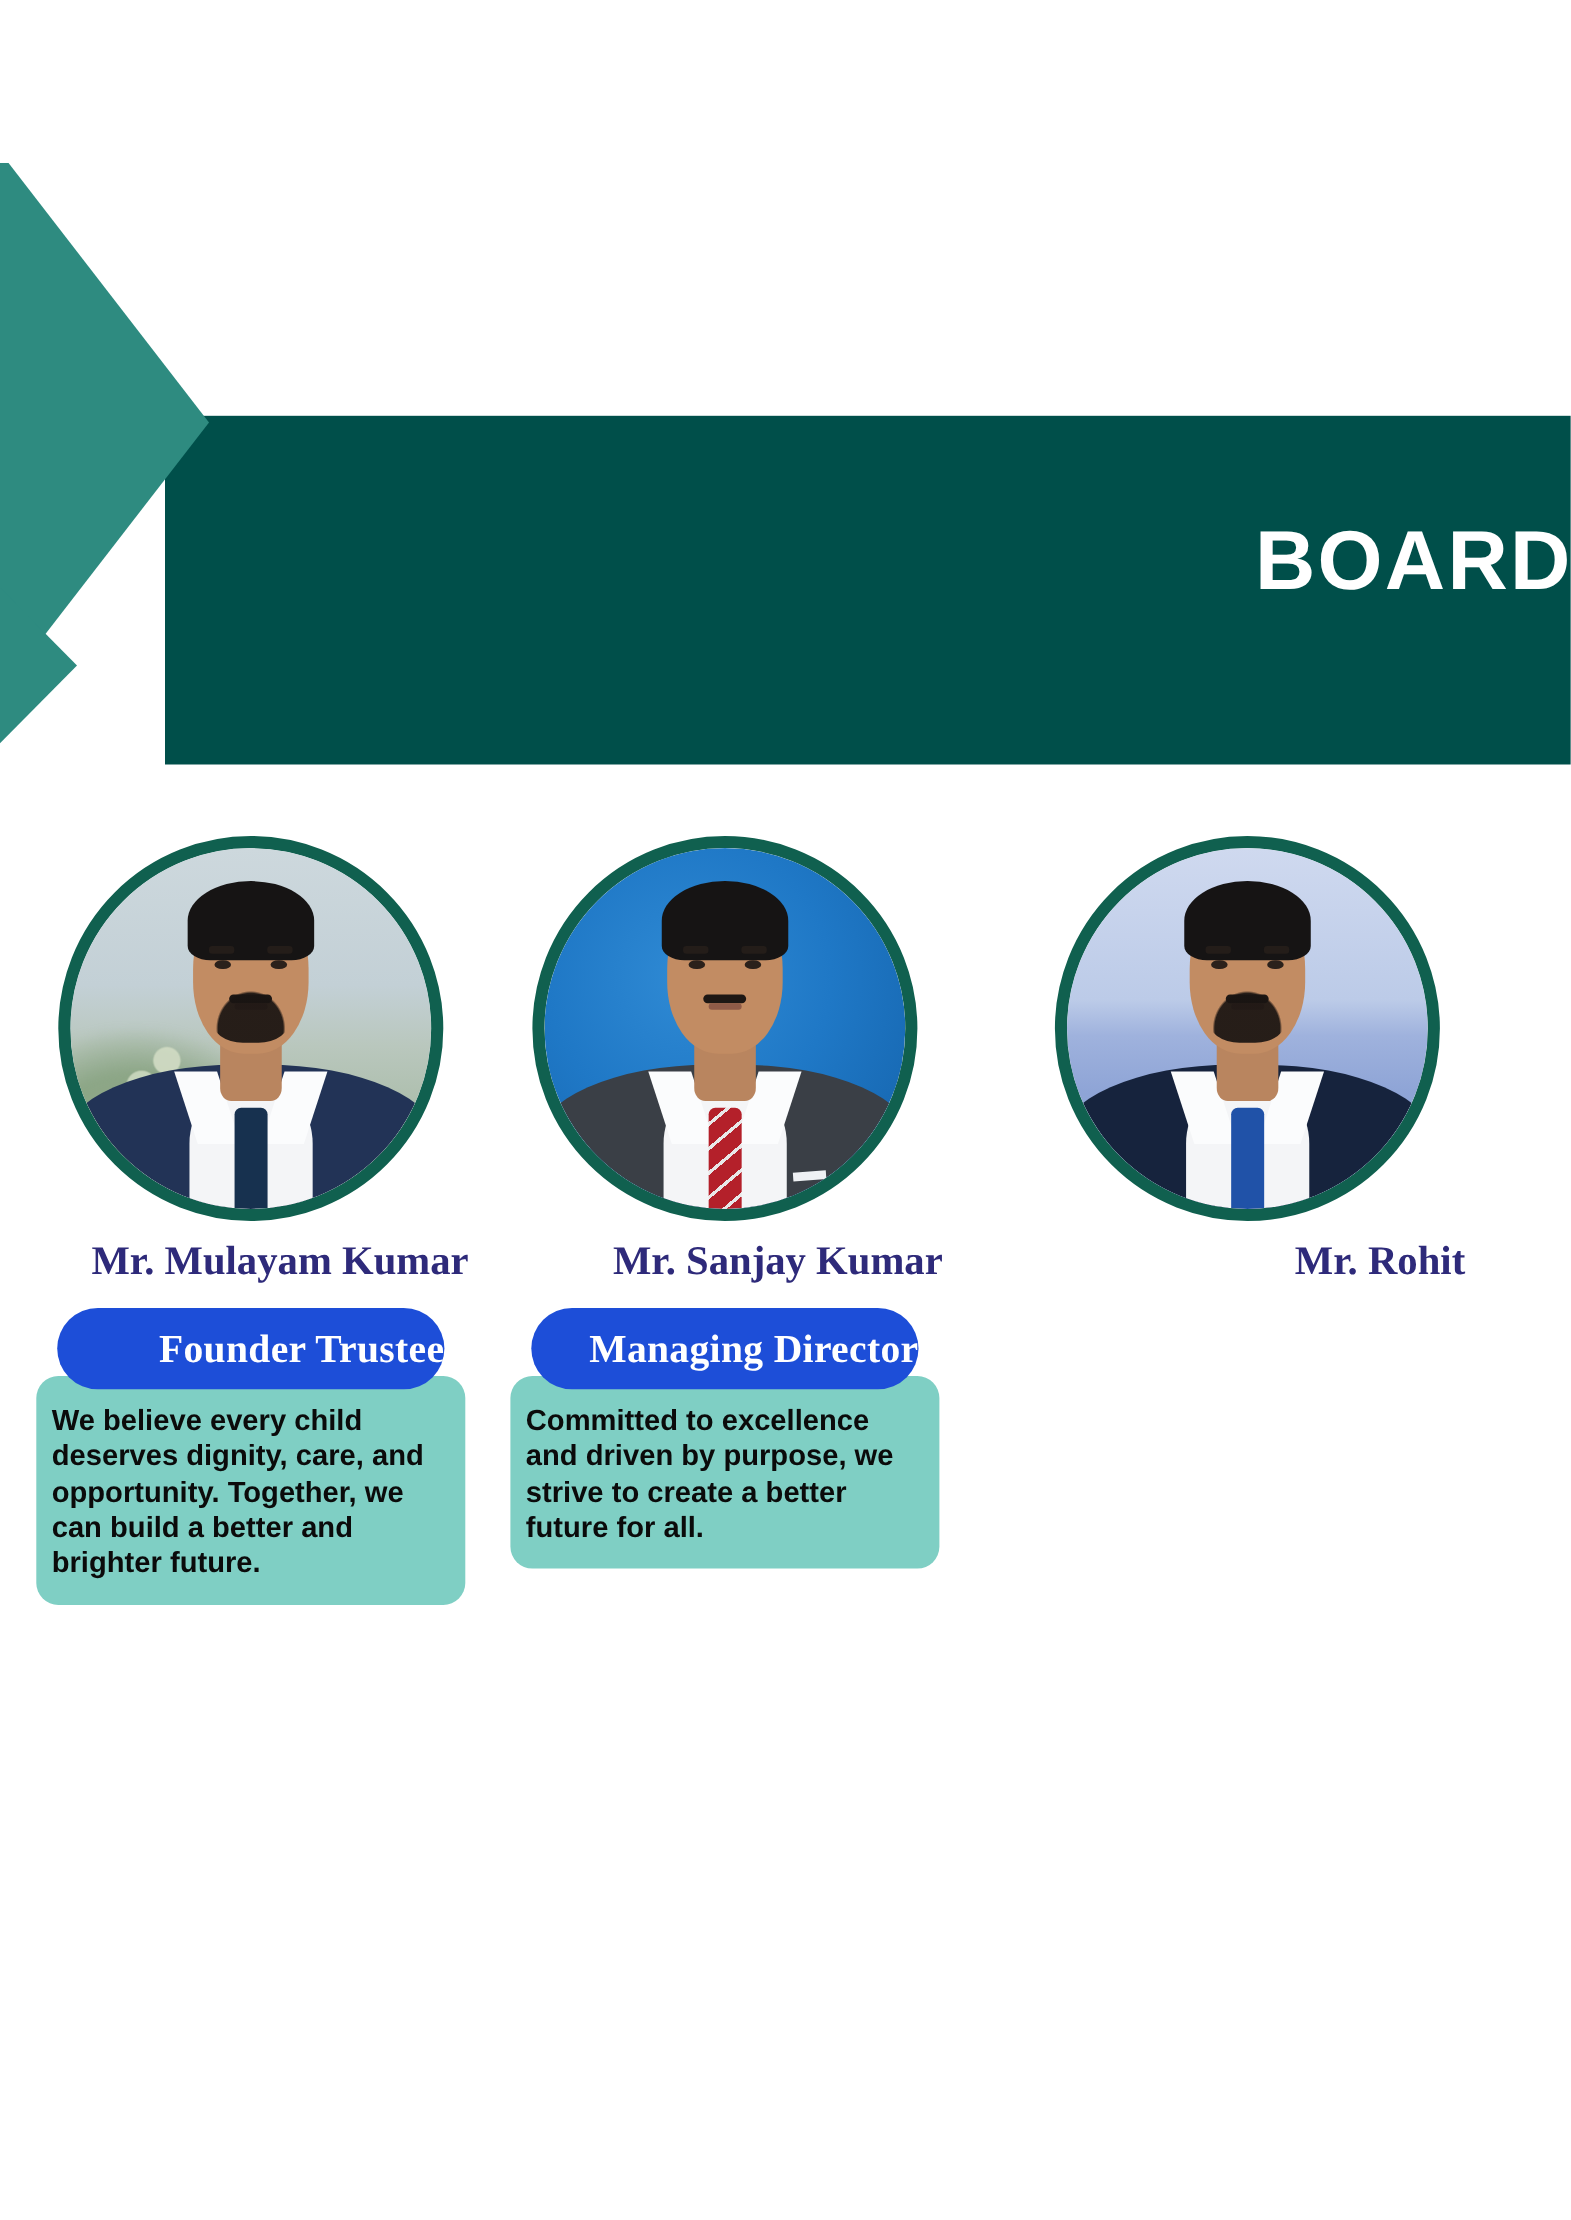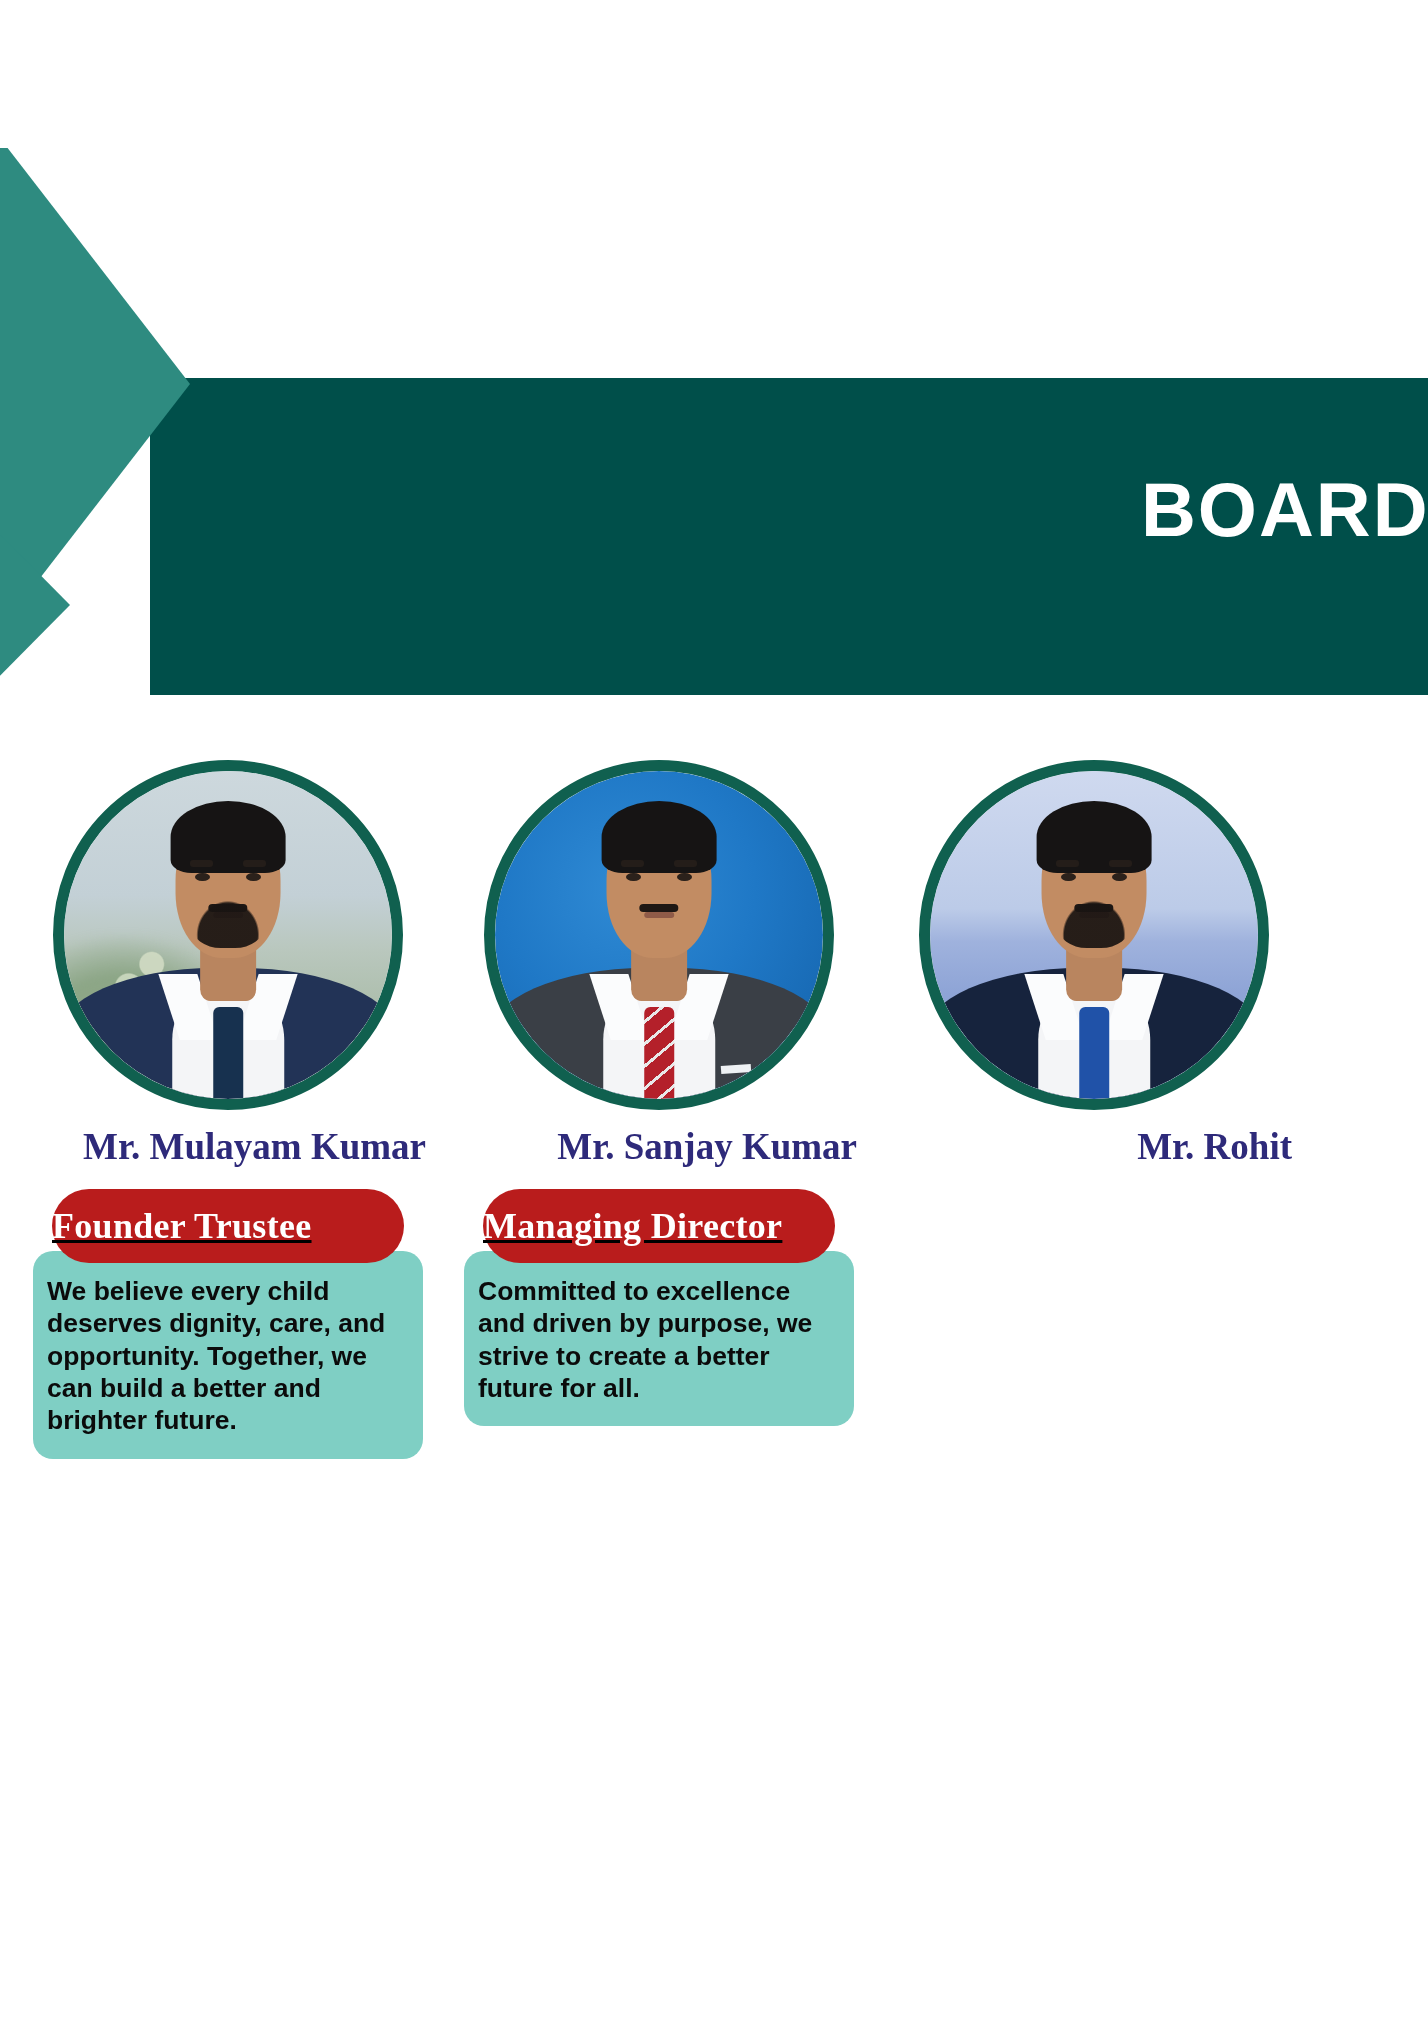--- a/index.html
+++ b/index.html
@@ -42,21 +42,21 @@
 
   
   .members{
     position:absolute;left:0;top:760px;width:1428px;height:560px;
   }
   .member{
     position:absolute;top:0;width:396px;
   }
   .m0{left:30px;}
   .m1{left:461px;}
-  .m2{left:896px;}
+  .m2{left:936px;}
 
   .photo-ring{
     width:350px;height:350px;border-radius:50%;
     border:11px solid #10604F;box-sizing:border-box;
     overflow:hidden;position:relative;margin:0 auto;
     background:#dfe7ea;
   }
   .photo-inner{position:absolute;inset:0;border-radius:50%;overflow:hidden;}
 
   
@@ -155,23 +155,23 @@
 
   
   .member-name{
     margin-top:18px;text-align:right;
     font-family:"Liberation Serif",serif;font-weight:bold;
     font-size:37px;color:#2E2A7A;white-space:nowrap;line-height:1;
   }
 
   
   .role-pill{
-    margin:24px auto 0;background:#b91c1c;border-radius:42px;
-    height:74px;display:flex;align-items:center;justify-content:flex-start;
-    width:352px;position:relative;z-index:3;text-decoration:underline;
+    margin:24px auto 0;background:#1d4ed8;border-radius:42px;
+    height:74px;display:flex;align-items:center;justify-content:flex-end;
+    width:352px;position:relative;z-index:3;
   }
   .role-pill-text{
     color:#ffffff;font-family:"Liberation Serif",serif;font-weight:bold;
     font-size:36px;white-space:nowrap;letter-spacing:.3px;
   }
 
   
   .desc-box{
     margin:-12px auto 16px;background:#7FCFC4;border-radius:20px;
     width:390px;box-sizing:border-box;padding:24px 14px 22px 14px;

